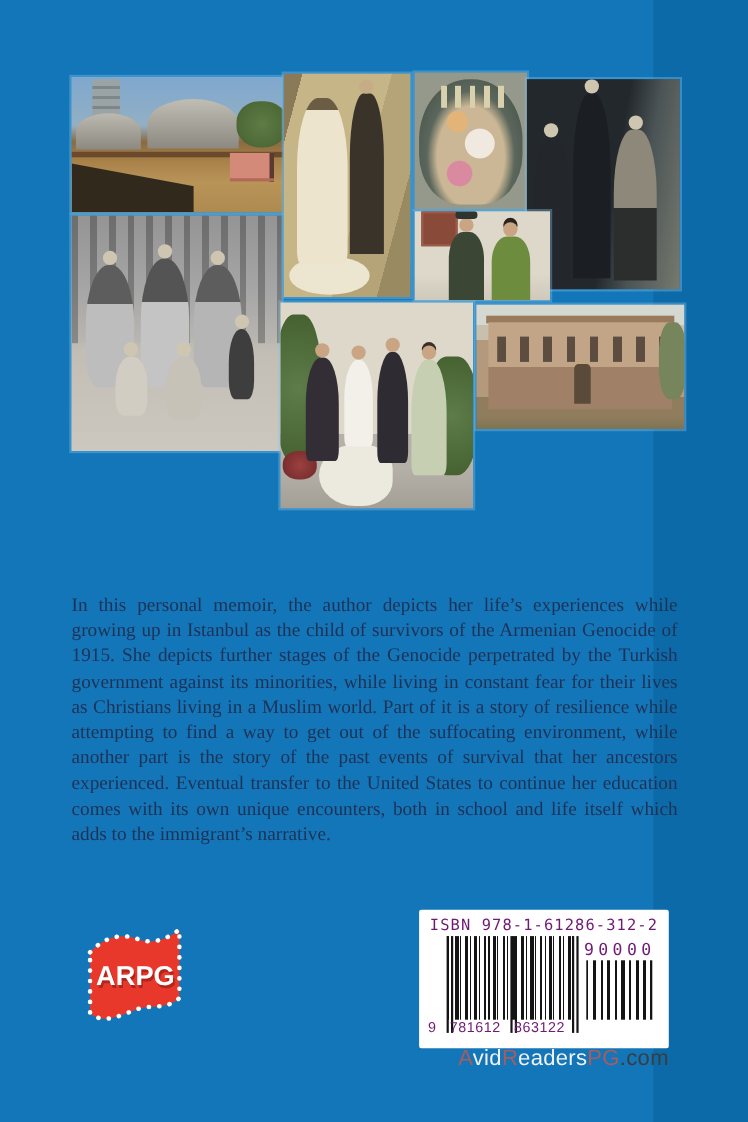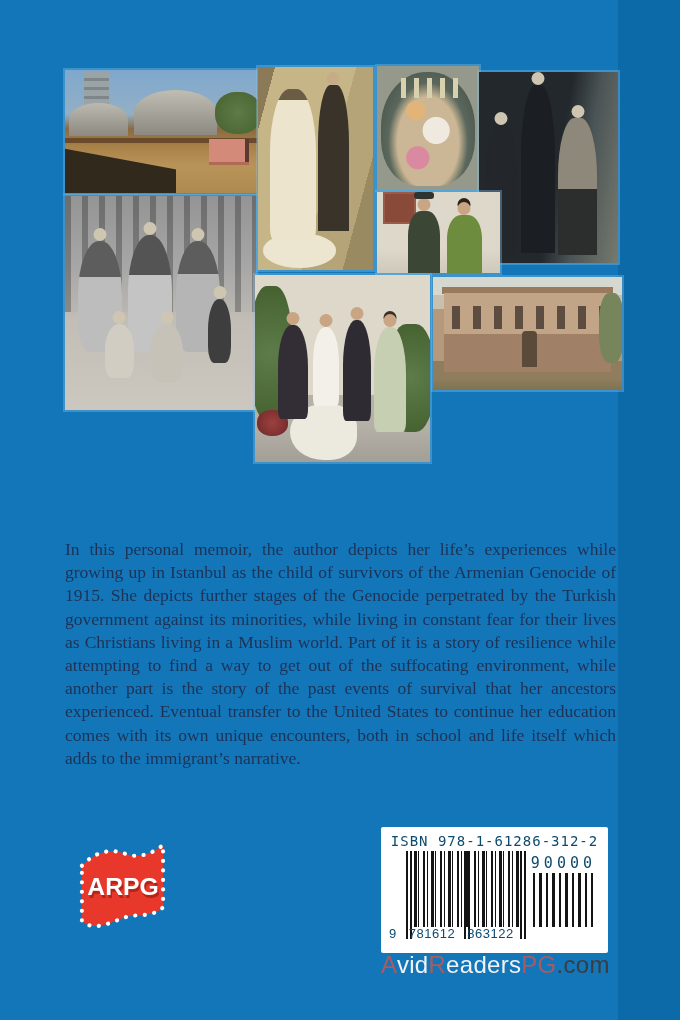--- a/index.html
+++ b/index.html
@@ -1,17 +1,17 @@
 <!DOCTYPE html>
 <html><head>
 <meta charset="utf-8">
 <style>
   html,body{margin:0;padding:0;}
   body{width:680px;height:1020px;overflow:hidden;background:#0d6aa8;}
-  .cover{position:relative;width:594px;height:1020px;background:#1376b9;font-family:"Liberation Sans",sans-serif;padding-left:24px;}
+  .cover{position:relative;width:594px;height:1020px;background:#1376b9;font-family:"Liberation Sans",sans-serif;}
 
   
   .ph{position:absolute;overflow:hidden;box-shadow:0 0 0 2px rgba(130,195,235,.38);}
   .el{position:absolute;}
   .figure{position:absolute;}
   .figure::before{content:'';position:absolute;left:50%;transform:translateX(-50%);top:-13px;width:13px;height:13px;border-radius:50%;background:#c9a584;}
   .bw .figure::before{background:#cfc6b2;}
 
   
   .p1{left:65px;top:70px;width:192px;height:123px;
@@ -102,36 +102,36 @@
   
   .blurb{position:absolute;left:65px;top:538px;width:551px;margin:0;
          font-family:"Liberation Serif",serif;font-size:17.5px;line-height:23.2px;
          color:#1e3256;text-align:justify;}
 
   
   .logo{position:absolute;left:71px;top:839px;width:99px;height:99px;}
   .logo svg{display:block;width:100%;height:100%;}
 
   
-  .barcode{position:absolute;left:381px;top:827px;width:227px;height:126px;background:#ffffff;border-radius:2px;color:#0c4a6e;}
+  .barcode{position:absolute;left:381px;top:827px;width:227px;height:126px;background:#ffffff;border-radius:2px;color:#701a75;}
   .bc-isbn{position:absolute;left:0;top:6px;width:100%;text-align:center;
            font-family:"DejaVu Sans Mono",monospace;font-size:14px;letter-spacing:1px;white-space:nowrap;}
   .bc-price{position:absolute;right:12px;top:27px;font-family:"DejaVu Sans Mono",monospace;font-size:15px;letter-spacing:4px;}
   .bc-main{position:absolute;left:25px;top:24px;width:118px;height:76px;
            background:repeating-linear-gradient(90deg,#141414 0 2px,rgba(0,0,0,0) 2px 4px,#141414 4px 5px,rgba(0,0,0,0) 5px 8px,#141414 8px 11px,rgba(0,0,0,0) 11px 12px,#141414 12px 13px,rgba(0,0,0,0) 13px 17px);}
   .bc-supp{position:absolute;left:152px;top:46px;width:60px;height:54px;
            background:repeating-linear-gradient(90deg,#141414 0 2px,rgba(0,0,0,0) 2px 6px,#141414 6px 9px,rgba(0,0,0,0) 9px 13px);}
   .bc-guard{position:absolute;width:2px;height:88px;top:24px;background:#141414;box-shadow:4px 0 0 #141414;}
   .bc-g1{left:25px;} .bc-g2{left:83px;} .bc-g3{left:139px;}
   .bc-digits{position:absolute;left:8px;top:99px;font-family:Liberation Sans, sans-serif;
              font-size:13px;letter-spacing:.5px;word-spacing:8px;white-space:nowrap;}
 
   
   .website{position:absolute;left:381px;top:951px;width:227px;text-align:right;
-           font-family:"Liberation Sans",sans-serif;font-size:24px;letter-spacing:.3px;white-space:nowrap;}
+           font-family:"Liberation Sans",sans-serif;font-size:20px;letter-spacing:.3px;white-space:nowrap;}
   .w-red{color:#a85b60;} .w-white{color:#f2f2f2;} .w-dark{color:#3a3d3f;}
 </style>
 </head>
 <body>
 
 <div class="cover">
 
   <div>
 
     <div class="ph p1" aria-label="Color photo of a ruined domed bath building beside a dry field">

